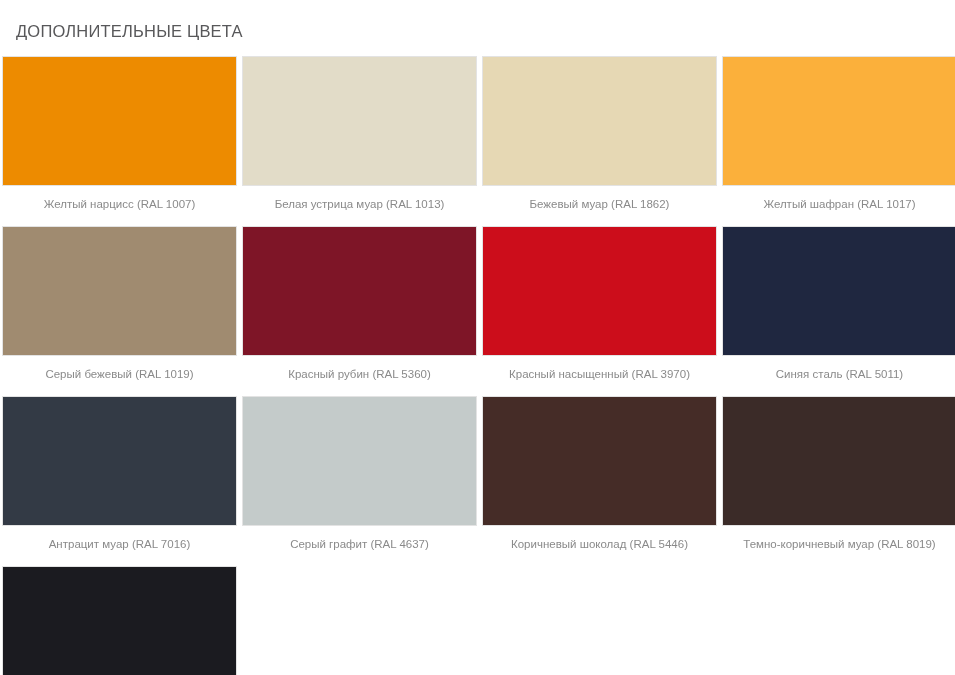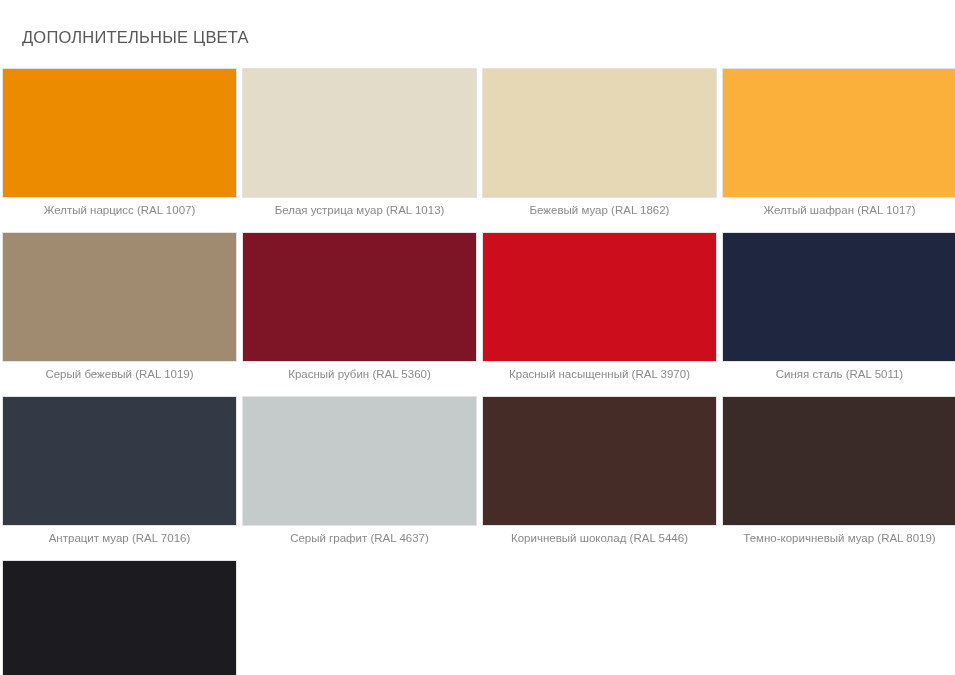--- a/index.html
+++ b/index.html
@@ -20,21 +20,21 @@
     width: 955px;
     height: 675px;
     position: relative;
     padding: 0;
   }
   .page-title {
     font-size: 16.5px;
     font-weight: 400;
     color: #58585a;
     letter-spacing: 0.2px;
-    margin: 18px;
+    margin: 12px;
     padding: 6px 0 0 4px;
     height: 32px;
     line-height: 26px;
     white-space: nowrap;
     border-radius: 6px;
   }
   .swatch-grid {
     display: grid;
     grid-template-columns: repeat(4, 237px);
     column-gap: 3px;
@@ -52,21 +52,21 @@
     display: block;
   }
   .swatch-label {
     display: block;
     width: 235px;
     text-align: center;
     font-size: 11.5px;
     font-weight: 400;
     color: #8a8a8a;
     line-height: 14px;
-    padding: 5px 2px 15px 2px;
+    padding: 11px 2px 15px 2px;
     white-space: nowrap;
     overflow: hidden;
     text-overflow: ellipsis;
   }
 </style>
 </head>
 <body>
 
 <div class="page">
 

